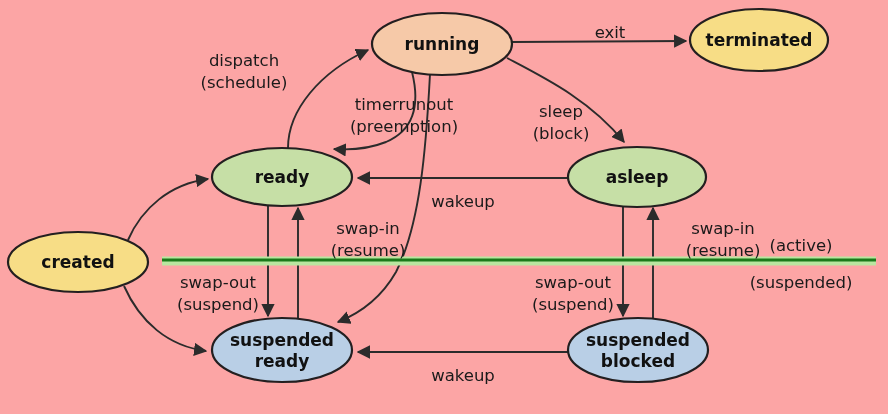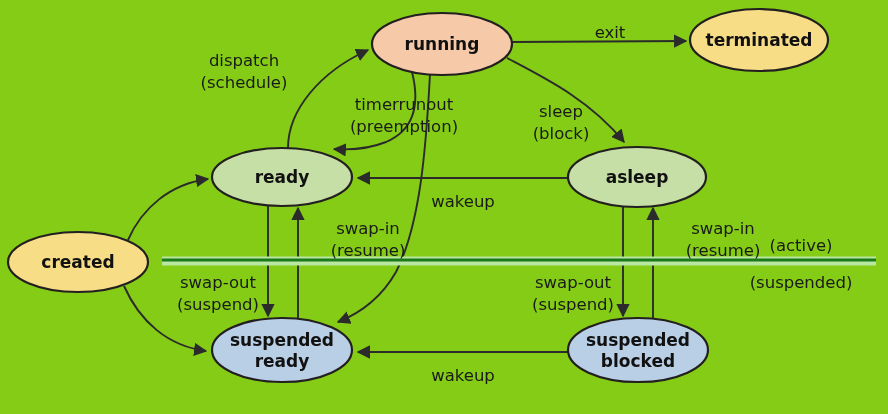--- a/index.html
+++ b/index.html
@@ -10,21 +10,21 @@
   body {
     width: 888px;
     height: 414px;
     font-family: "DejaVu Sans", "Liberation Sans", sans-serif;
     overflow: hidden;
   }
   #diagram-root {
     position: relative;
     width: 888px;
     height: 414px;
-    background: #84cc16;
+    background: #fca5a5;
   }
   svg#state-diagram {
     display: block;
     width: 888px;
     height: 414px;
   }
   .node-ellipse {
     stroke: #231f20;
     stroke-width: 2.2;
   }

